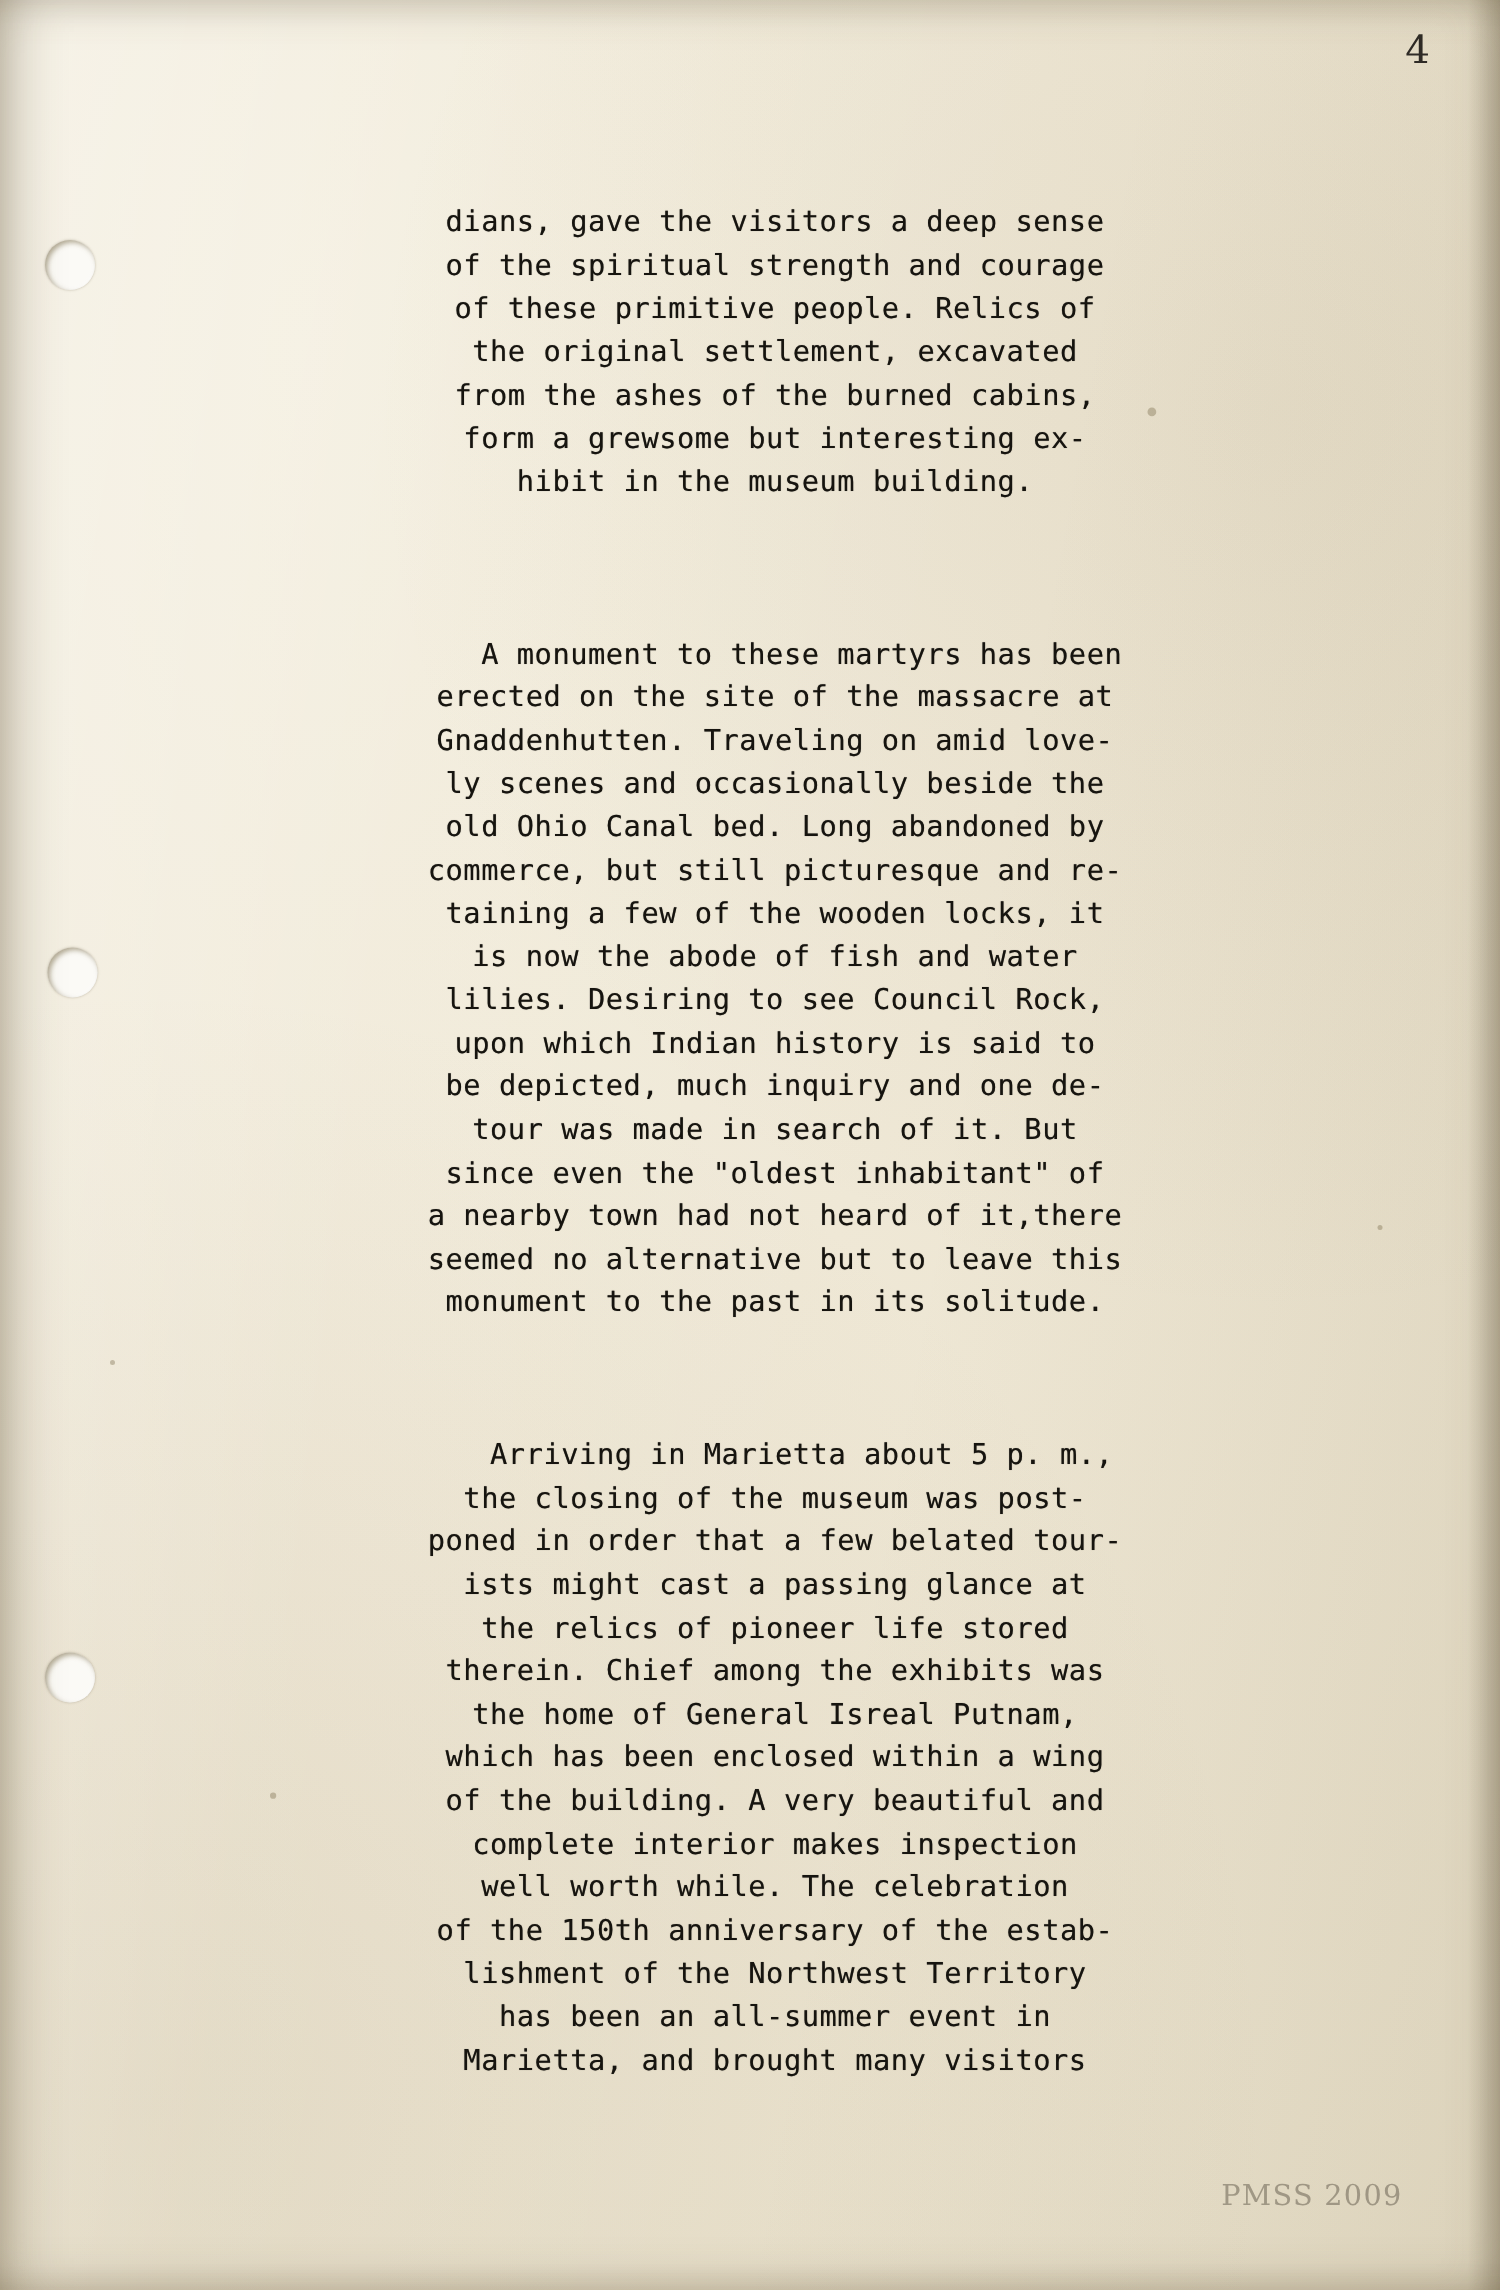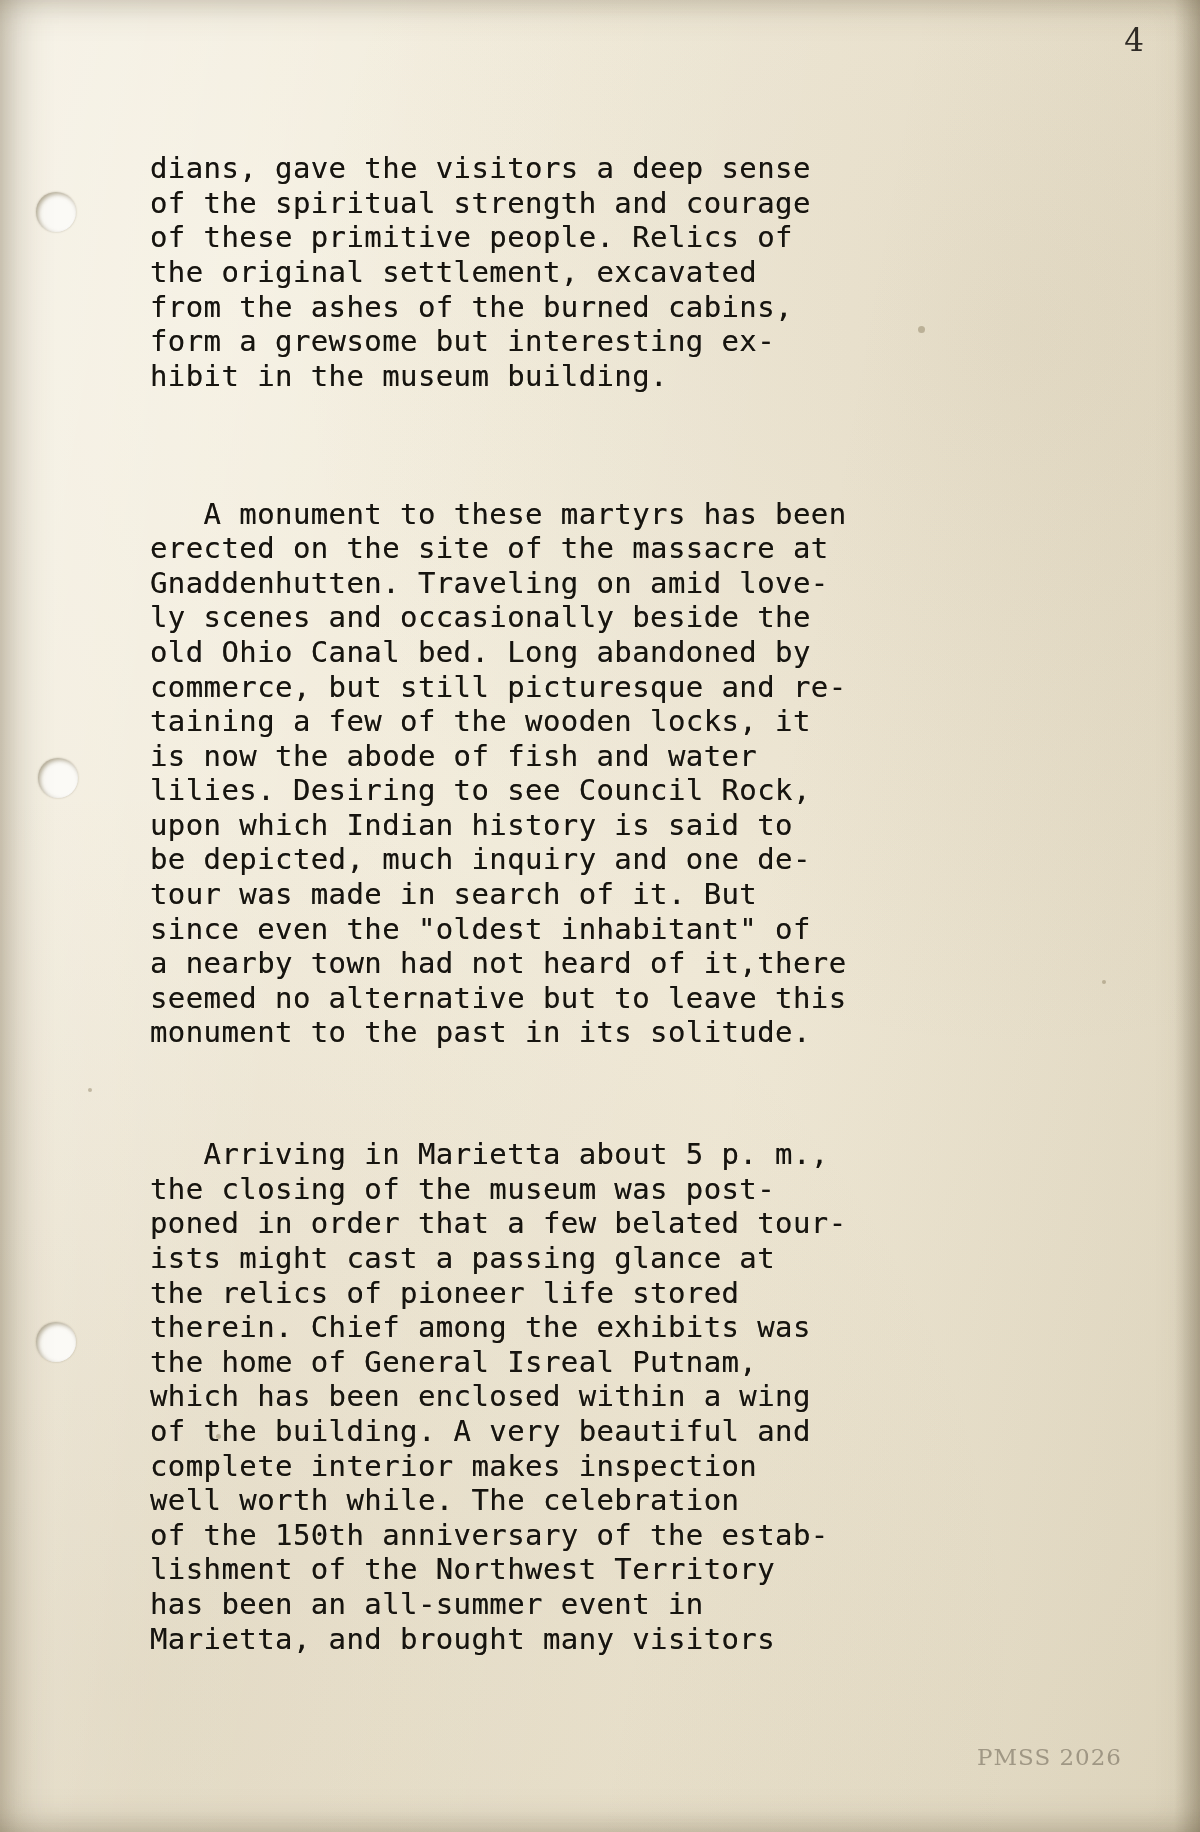--- a/index.html
+++ b/index.html
@@ -66,28 +66,29 @@
     top: 22px;
     right: 56px;
     font-family: "DejaVu Serif", "Liberation Serif", serif;
     font-size: 31px;
     color: #2f2b26;
   }
 
   .body-text {
     position: absolute;
     left: 150px;
-    top: 82px;
+    top: 92px;
     width: 940px;
-    font-size: 29px;
+    font-size: 23px;
     line-height: 34.6px;
     letter-spacing: 0.4px;
     color: #16140f;
     white-space: pre-wrap;
     text-shadow: 0 0 0.6px rgba(20,18,14,0.55);
+    text-align: center;
   }
   .para {
     margin: 0 0 34px 0;
     white-space: pre-wrap;
   }
   .para.p2 { margin-bottom: 18px; }
 
   .watermark {
     position: absolute;
     right: 78px;
@@ -152,21 +153,21 @@
 which has been enclosed within a wing
 of the building. A very beautiful and
 complete interior makes inspection
 well worth while. The celebration
 of the 150th anniversary of the estab-
 lishment of the Northwest Territory
 has been an all-summer event in
 Marietta, and brought many visitors</p>
   </div>
 
-  <div class="watermark">PMSS 2026</div>
+  <div class="watermark">PMSS 2009</div>
 
   <span class="speck" style="left:918px; top:326px; width:7px; height:7px;"></span>
   <span class="speck" style="left:216px; top:1434px; width:5px; height:5px;"></span>
   <span class="speck" style="left:88px; top:1088px; width:4px; height:4px;"></span>
   <span class="speck" style="left:1102px; top:980px; width:4px; height:4px;"></span>
 
   <div class="right-dark"></div>
   <div class="edge-shadow"></div>
 </div>
 

